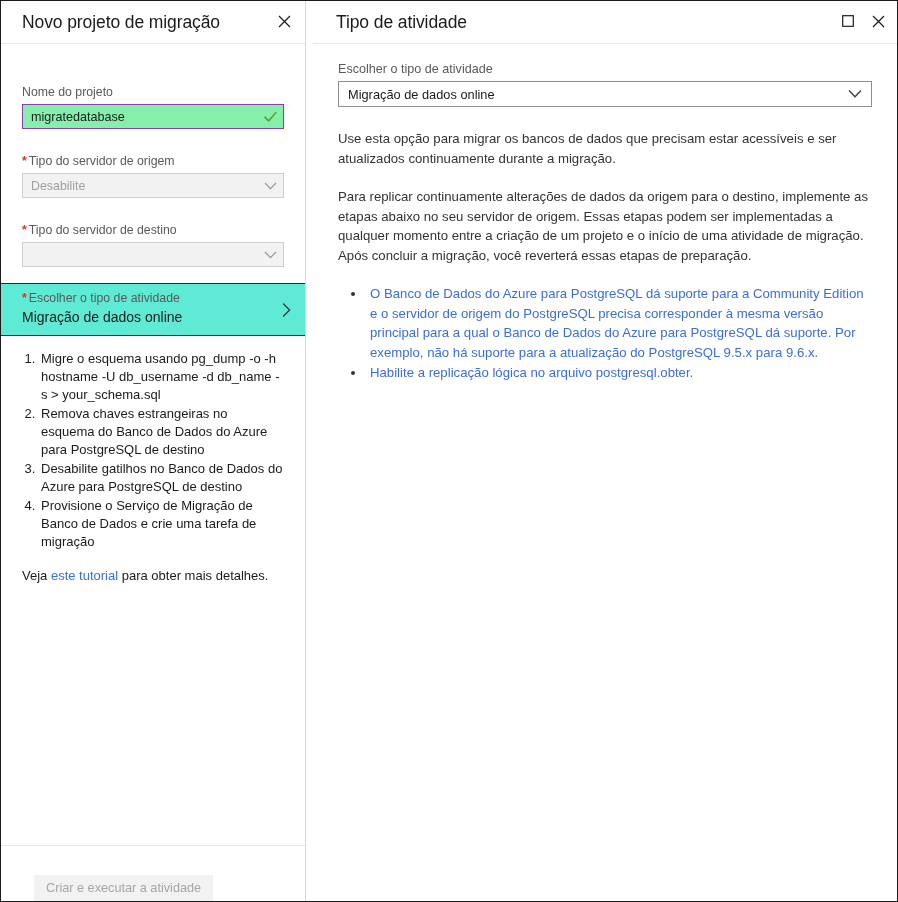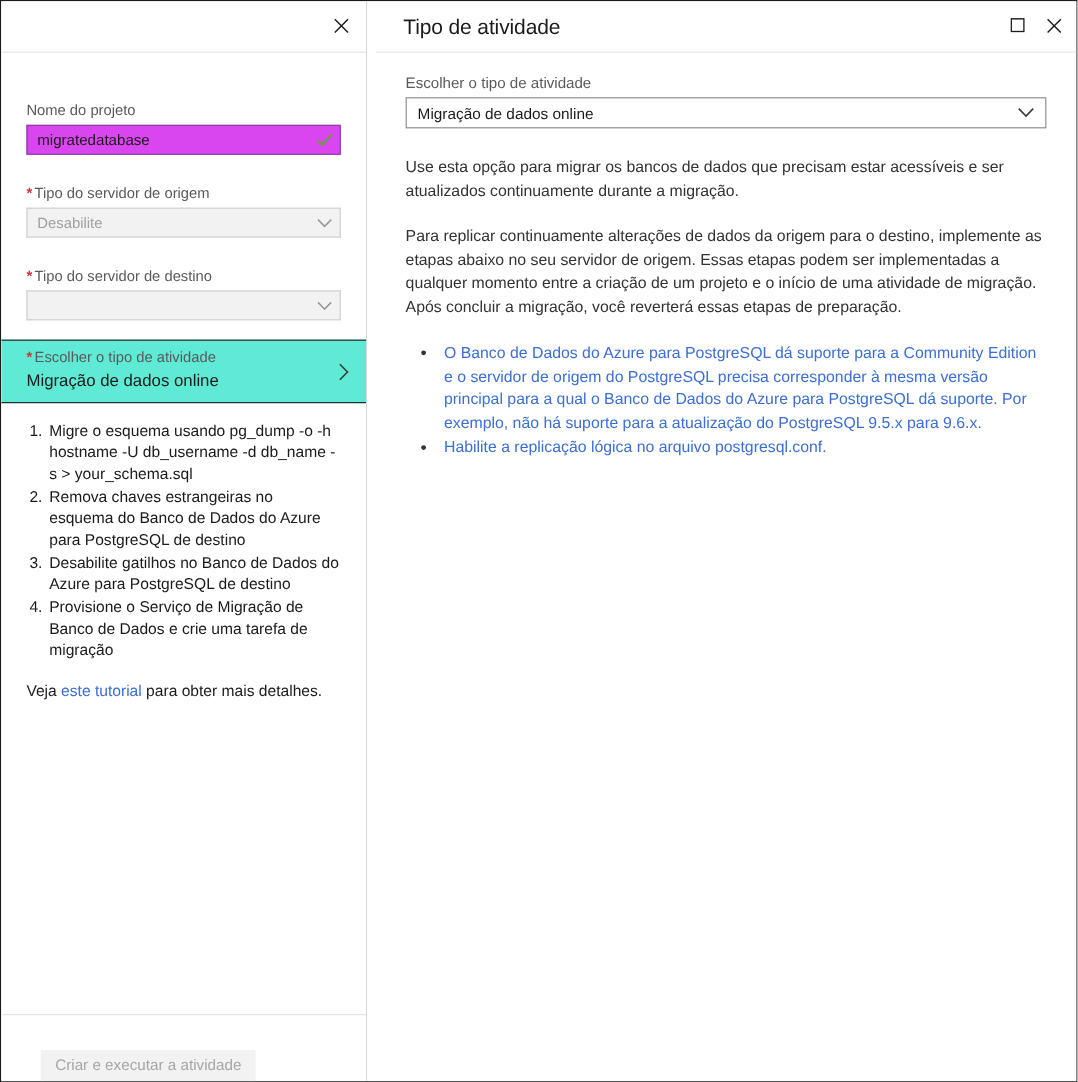--- a/index.html
+++ b/index.html
@@ -73,21 +73,21 @@
   .field-label .req {
     color: #d13438;
     font-weight: bold;
     margin-right: 2px;
   }
 
   .text-input-wrap {
     position: relative;
     height: 25px;
     border: 1px solid #8a3fa8;
-    background: #d946ef;
+    background: #86efac;
     display: flex;
     align-items: center;
     padding: 0 24px 0 8px;
     margin-bottom: 17px;
   }
   .text-input-wrap input {
     border: none;
     outline: none;
     font-family: "Liberation Sans", sans-serif;
     font-size: 12.6px;
@@ -324,20 +324,21 @@
   }
 </style>
 </head>
 <body>
 
 <div id="root">
 
   <div class="blade-left">
 
     <div class="blade-left-header">
+      <div class="blade-left-title">Novo projeto de migração</div>
       <button class="close-btn" aria-label="close">
         <svg width="13" height="13" viewBox="0 0 13 13">
           <path d="M1 1 L12 12 M12 1 L1 12" stroke="#1b1b1b" stroke-width="1.2" fill="none"></path>
         </svg>
       </button>
     </div>
 
     <div class="blade-left-body">
 
       <div class="field-block">
@@ -443,21 +444,21 @@
       </div>
 
       <p class="r-para">Use esta opção para migrar os bancos de dados que precisam estar acessíveis e ser atualizados continuamente durante a migração.</p>
       <p class="r-para">Para replicar continuamente alterações de dados da origem para o destino, implemente as etapas abaixo no seu servidor de origem. Essas etapas podem ser implementadas a qualquer momento entre a criação de um projeto e o início de uma atividade de migração. Após concluir a migração, você reverterá essas etapas de preparação.</p>
 
       <ul class="bullets">
         <li>
           <a class="link">O Banco de Dados do Azure para PostgreSQL dá suporte para a Community Edition e o servidor de origem do PostgreSQL precisa corresponder à mesma versão principal para a qual o Banco de Dados do Azure para PostgreSQL dá suporte. Por exemplo, não há suporte para a atualização do PostgreSQL 9.5.x para 9.6.x.</a>
         </li>
         <li>
-          <a class="link">Habilite a replicação lógica no arquivo postgresql.conf.</a>
+          <a class="link">Habilite a replicação lógica no arquivo postgresql.obter.</a>
         </li>
       </ul>
 
     </div>
 
   </div>
 
 </div>
 
 </body></html>

